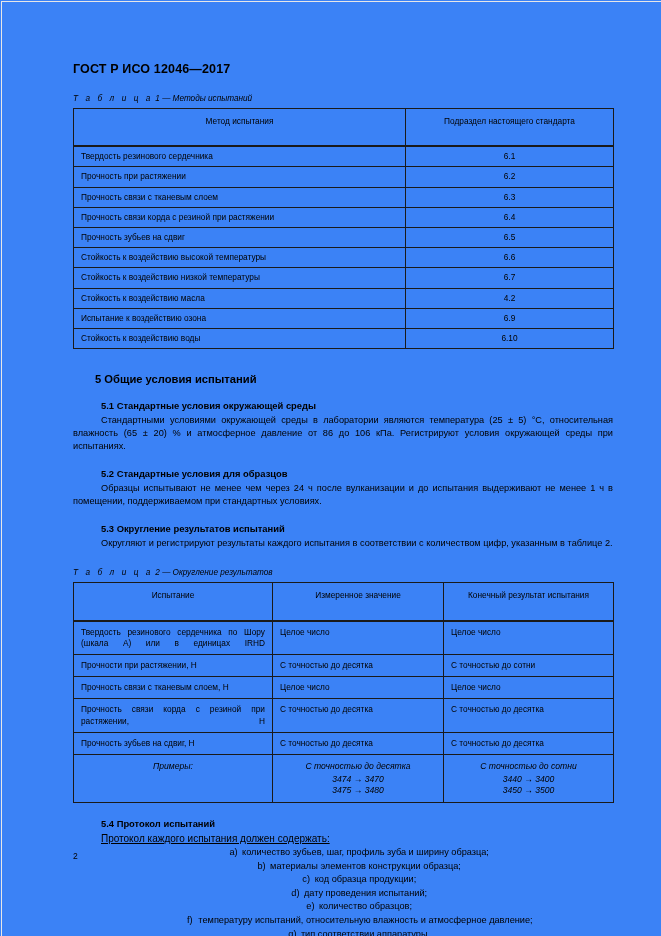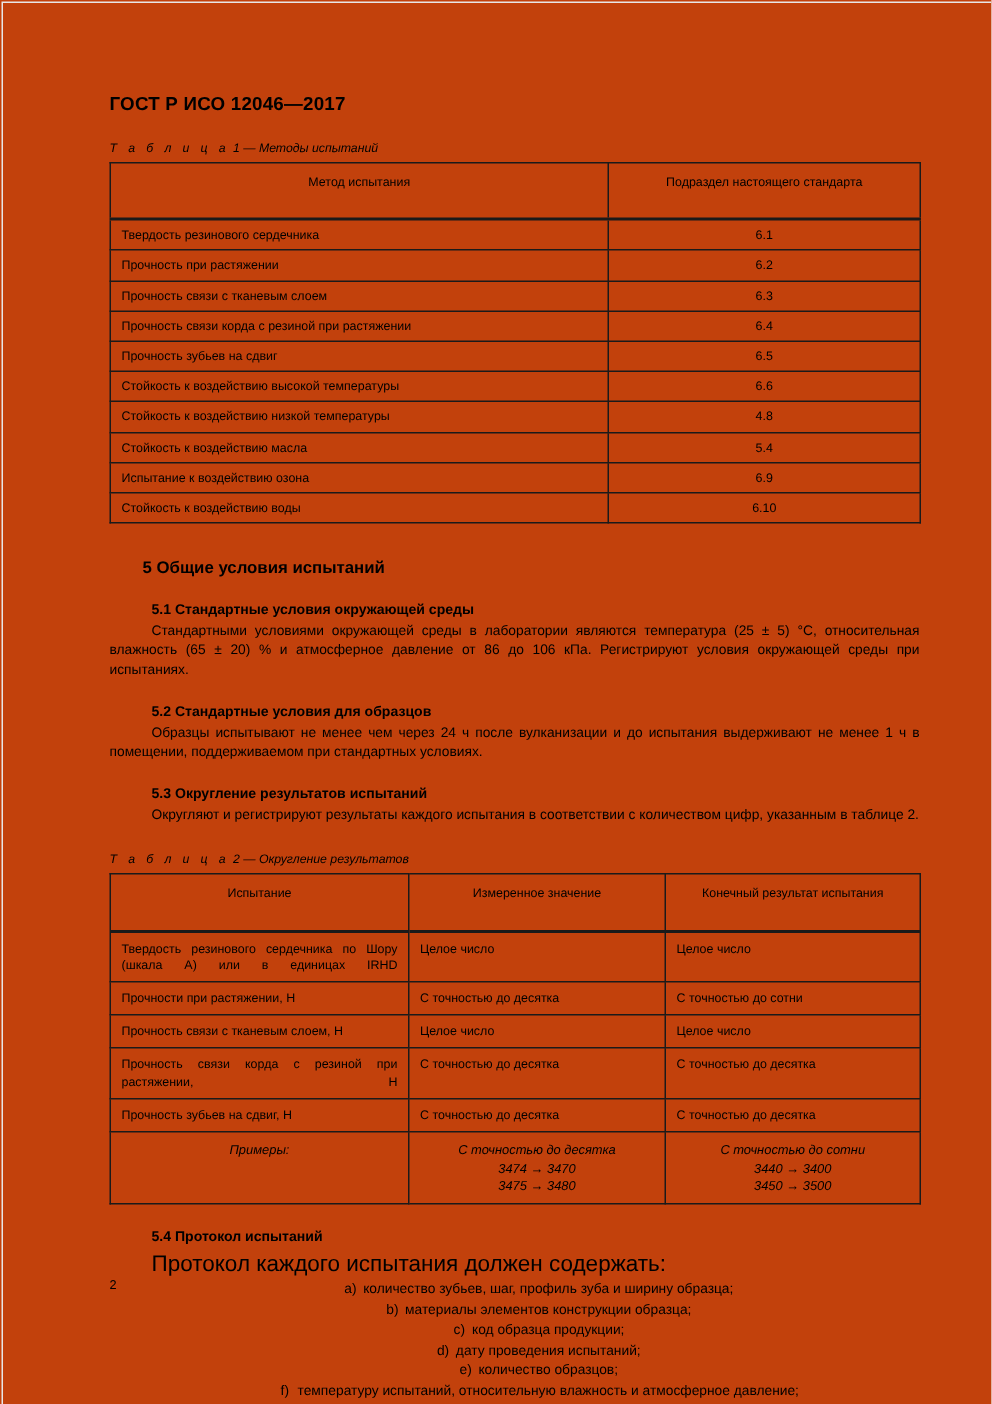--- a/index.html
+++ b/index.html
@@ -8,21 +8,21 @@
     background: #ffffff;
   }
   body {
     font-family: "Liberation Sans", sans-serif;
     color: #000000;
   }
   #page {
     position: relative;
     width: 661px;
     height: 936px;
-    background: #c2410c;
+    background: #3b82f6;
     overflow: hidden;
     box-sizing: border-box;
   }
   .page-frame {
     position: absolute;
     left: 0.5px;
     top: 0.5px;
     width: 659px;
     height: 934px;
     border: 1px solid #e7e7e7;
@@ -127,24 +127,25 @@
   }
   p.body {
     font-size: 9.2px;
     margin: 3px 0 0 0;
     line-height: 1.42;
     text-align: justify;
     text-indent: 28px;
     hyphens: none;
   }
   p.lead {
-    font-size: 15px;
+    font-size: 10px;
     margin: 3px 0 0 0;
     line-height: 1.42;
     text-indent: 28px;
+    text-decoration: underline;
   }
   ul.alpha {
     list-style: none;
     margin: 0;
     padding: 0;
     font-size: 9.2px;
     line-height: 1.48;
   }
   ul.alpha li {
     padding-left: 28px;
@@ -209,25 +210,25 @@
         <tr>
             <td class="m-name">Прочность зубьев на сдвиг</td>
             <td class="m-ref">6.5</td>
           </tr>
         <tr>
             <td class="m-name">Стойкость к воздействию высокой температуры</td>
             <td class="m-ref">6.6</td>
           </tr>
         <tr>
             <td class="m-name">Стойкость к воздействию низкой температуры</td>
-            <td class="m-ref">4.8</td>
+            <td class="m-ref">6.7</td>
           </tr>
         <tr>
             <td class="m-name">Стойкость к воздействию масла</td>
-            <td class="m-ref">5.4</td>
+            <td class="m-ref">4.2</td>
           </tr>
         <tr>
             <td class="m-name">Испытание к воздействию озона</td>
             <td class="m-ref">6.9</td>
           </tr>
         <tr>
             <td class="m-name">Стойкость к воздействию воды</td>
             <td class="m-ref">6.10</td>
           </tr>
       </tbody>

